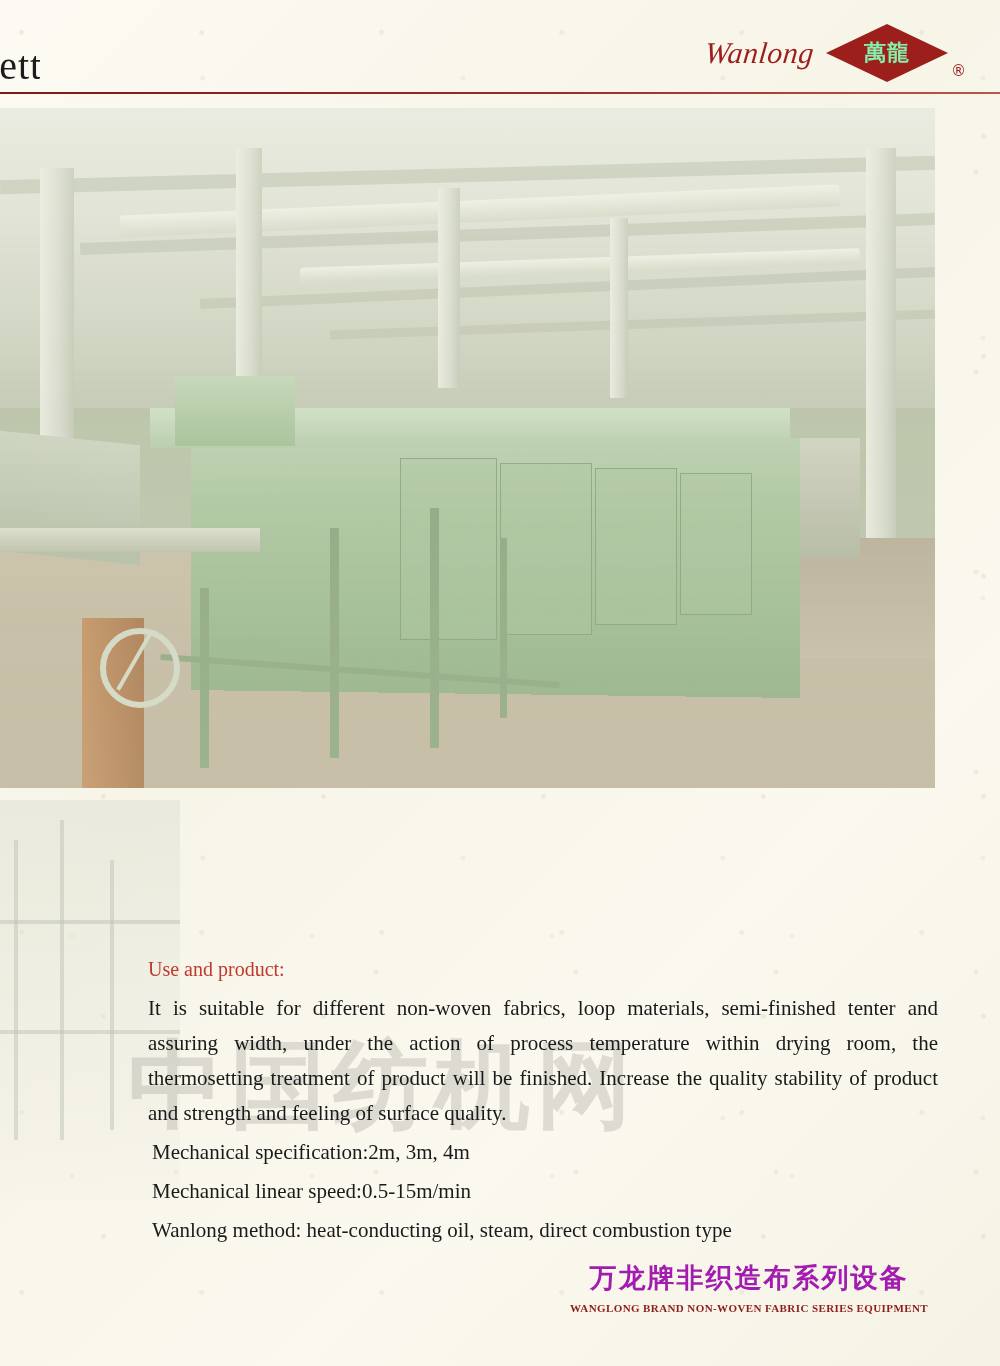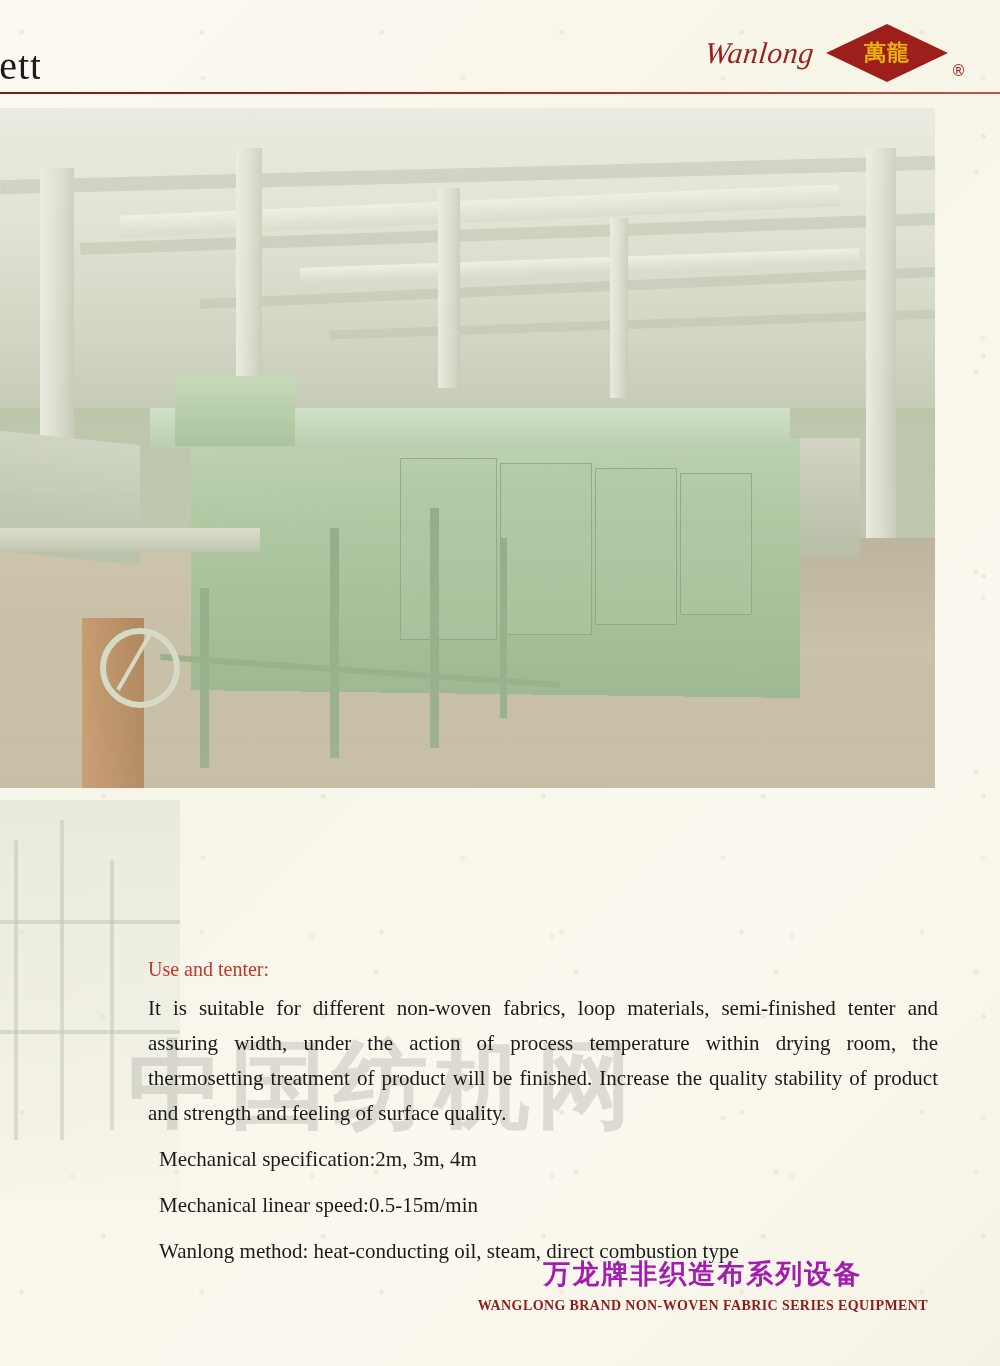--- a/index.html
+++ b/index.html
@@ -94,21 +94,21 @@
     left: 0; top: 0;
     width: 122px;
     height: 58px;
     background: #9c1f1c;
     clip-path: polygon(50% 0, 100% 50%, 50% 100%, 0 50%);
     display: flex;
     align-items: center;
     justify-content: center;
   }
   .logo-diamond-inner {
-    color: #eab308;
+    color: #86efac;
     font-family: "DejaVu Sans", sans-serif;
     font-size: 22px;
     letter-spacing: 1px;
     font-weight: bold;
   }
   .logo-reg {
     position: absolute;
     right: -18px;
     bottom: 2px;
     font-size: 15px;
@@ -289,42 +289,42 @@
     line-height: 35px;
     color: #1a1a1a;
     text-align: justify;
     text-justify: inter-word;
     margin: 0 0 2px 0;
   }
   .spec-line {
     font-size: 21px;
     line-height: 35px;
     color: #1a1a1a;
-    margin: 11px;
+    margin: 4px;
   }
 
   
   .footer {
     position: absolute;
     right: 72px;
     bottom: 52px;
     text-align: center;
     z-index: 5;
   }
   .footer-cn {
     font-family: "DejaVu Sans", sans-serif;
     font-size: 27px;
     font-weight: bold;
     color: #a21caf;
     letter-spacing: 2px;
   }
   .footer-en {
     margin-top: 6px;
     font-family: "Liberation Serif", serif;
-    font-size: 14px;
+    font-size: 11px;
     font-weight: bold;
     color: #8c1d1a;
     letter-spacing: 0.4px;
   }
 </style>
 </head>
 <body>
 
 <div class="paper-texture"></div>
 
@@ -397,21 +397,21 @@
     <div class="ph-wheel"></div>
     <div class="ph-cabinet"></div>
 
     <div class="ph-haze"></div>
   </div>
 </div>
 
 <div class="watermark">中国纺机网</div>
 
 <div class="content">
-  <div class="use-feature-title">Use and tenter:</div>
+  <div class="use-feature-title">Use and product:</div>
   <p class="para">It is suitable for different non-woven fabrics, loop materials, semi-finished tenter and assuring width, under the action of process temperature within drying room, the thermosetting treatment of product will be finished. Increase the quality stability of product and strength and feeling of surface quality.</p>
   <p class="spec-line">Mechanical specification:2m, 3m, 4m</p>
   <p class="spec-line">Mechanical linear speed:0.5-15m/min</p>
   <p class="spec-line">Wanlong method: heat-conducting oil, steam, direct combustion type</p>
 </div>
 
 <div class="footer">
   <div class="footer-cn">万龙牌非织造布系列设备</div>
   <div class="footer-en">WANGLONG BRAND NON-WOVEN FABRIC SERIES EQUIPMENT</div>
 </div>

